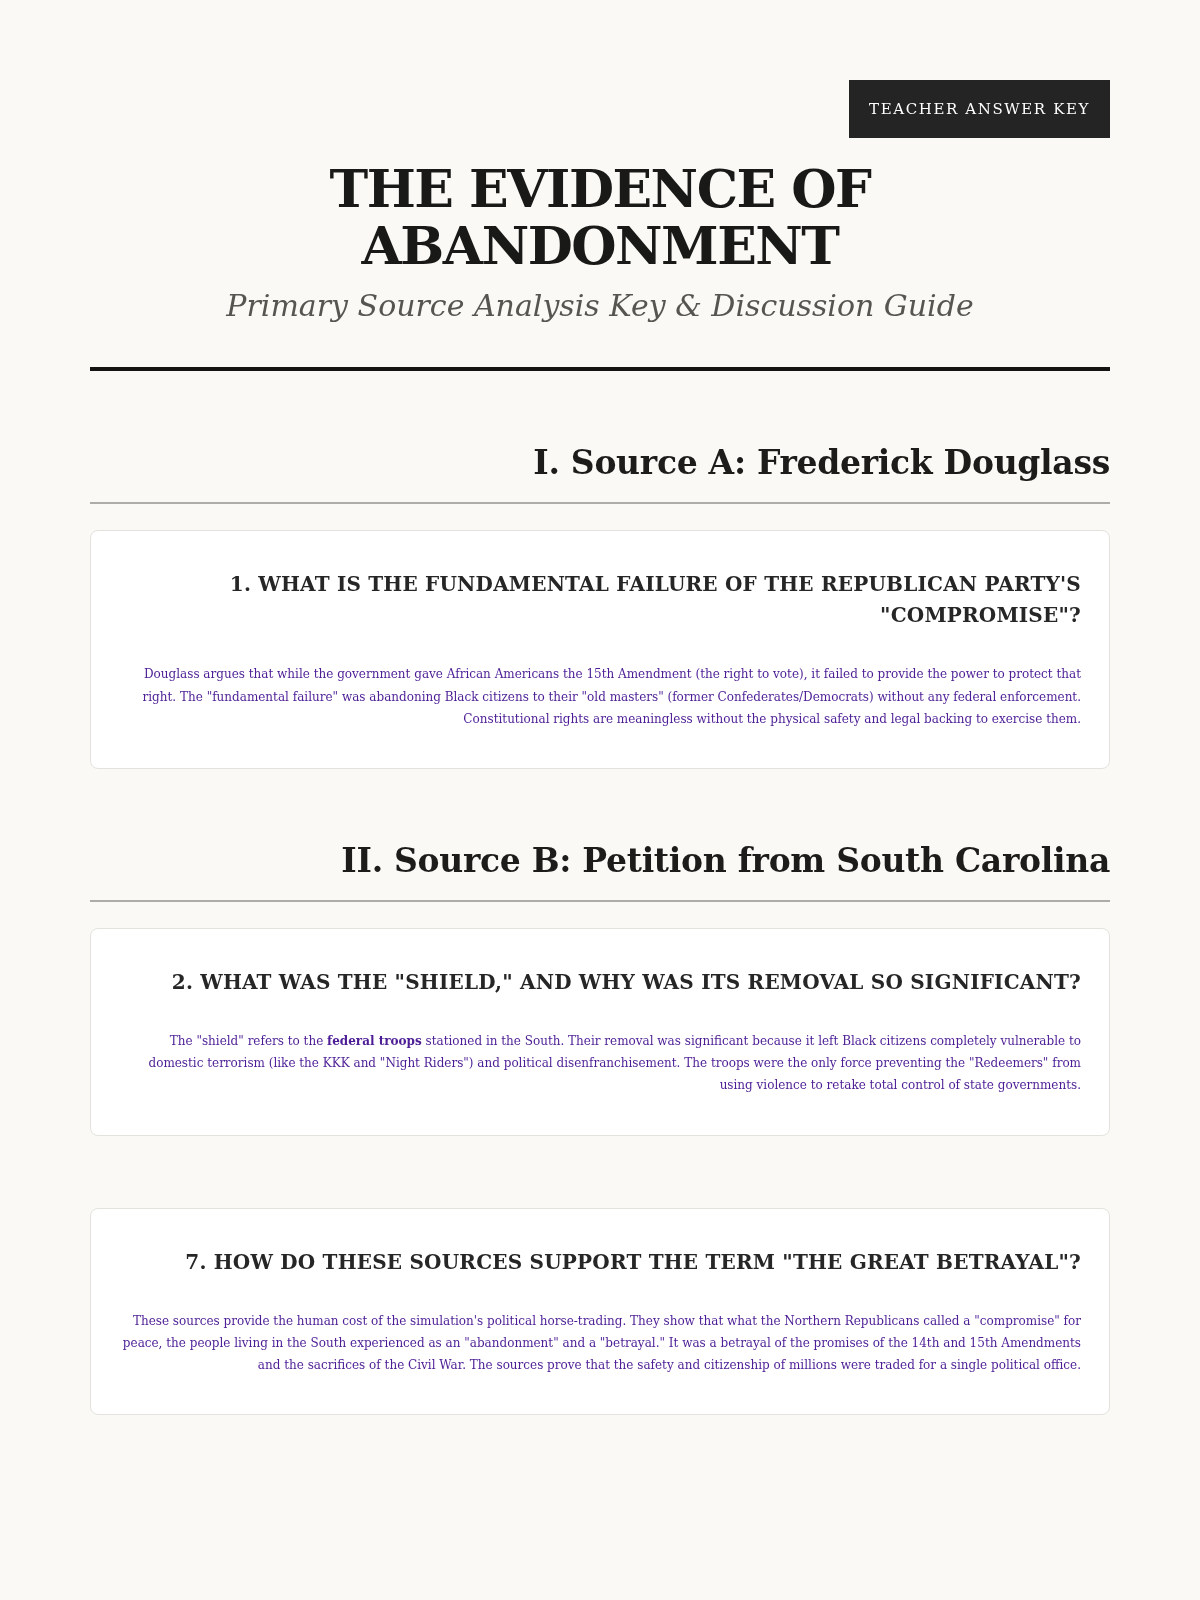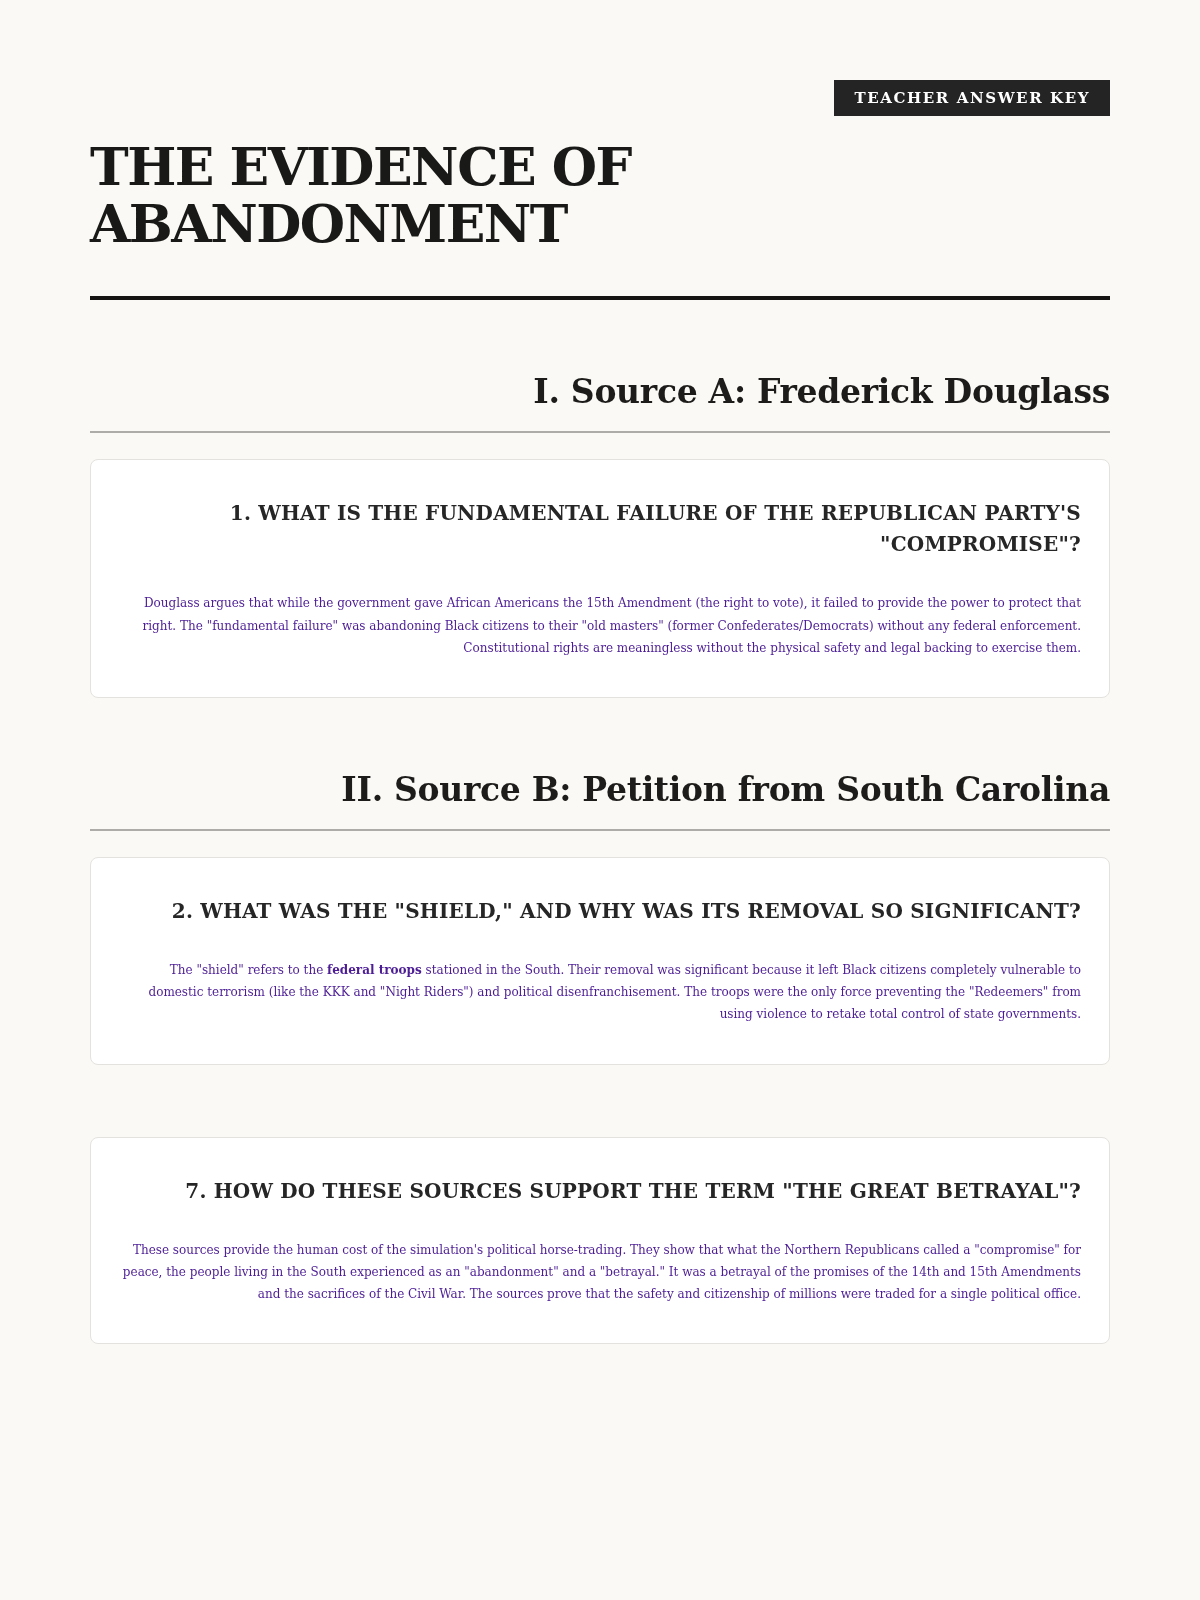--- a/index.html
+++ b/index.html
@@ -17,27 +17,27 @@
   }
   .badge-row {
     display: flex;
     justify-content: flex-end;
   }
   .badge {
     display: inline-block;
     background: #242424;
     color: #ffffff;
     font-size: 15px;
-    font-weight: bold;
+    font-weight: normal;
     letter-spacing: 1.6px;
-    padding: 9px 20px;
+    padding: 20px 20px;
   }
   .title {
     margin-top: 22px;
-    text-align: left;
+    text-align: center;
     font-size: 52px;
     font-weight: bold;
     color: #191917;
     letter-spacing: -1.5px;
     line-height: 1.1;
   }
   .subtitle {
     margin-top: 14px;
     text-align: center;
     font-style: italic;
@@ -88,20 +88,21 @@
 <body>
 
 <div class="page">
 
   <div class="badge-row">
     <span class="badge">TEACHER ANSWER KEY</span>
   </div>
 
   <h1 class="title">THE EVIDENCE OF ABANDONMENT</h1>
 
+  <p class="subtitle">Primary Source Analysis Key &amp; Discussion Guide</p>
 
   <div class="divider"></div>
 
   <div class="section">
     <h2 class="section-heading">I. Source A: Frederick Douglass</h2>
     <div class="qa-card">
       <h3 class="question">1. WHAT IS THE FUNDAMENTAL FAILURE OF THE REPUBLICAN PARTY'S "COMPROMISE"?</h3>
       <p class="answer"><span>Douglass argues that while the government gave African Americans the 15th Amendment (the right to vote), it failed to provide the power to protect that right. The "fundamental failure" was abandoning Black citizens to their "old masters" (former Confederates/Democrats) without any federal enforcement. Constitutional rights are meaningless without the physical safety and legal backing to exercise them.</span></p>
     </div>
   </div>

